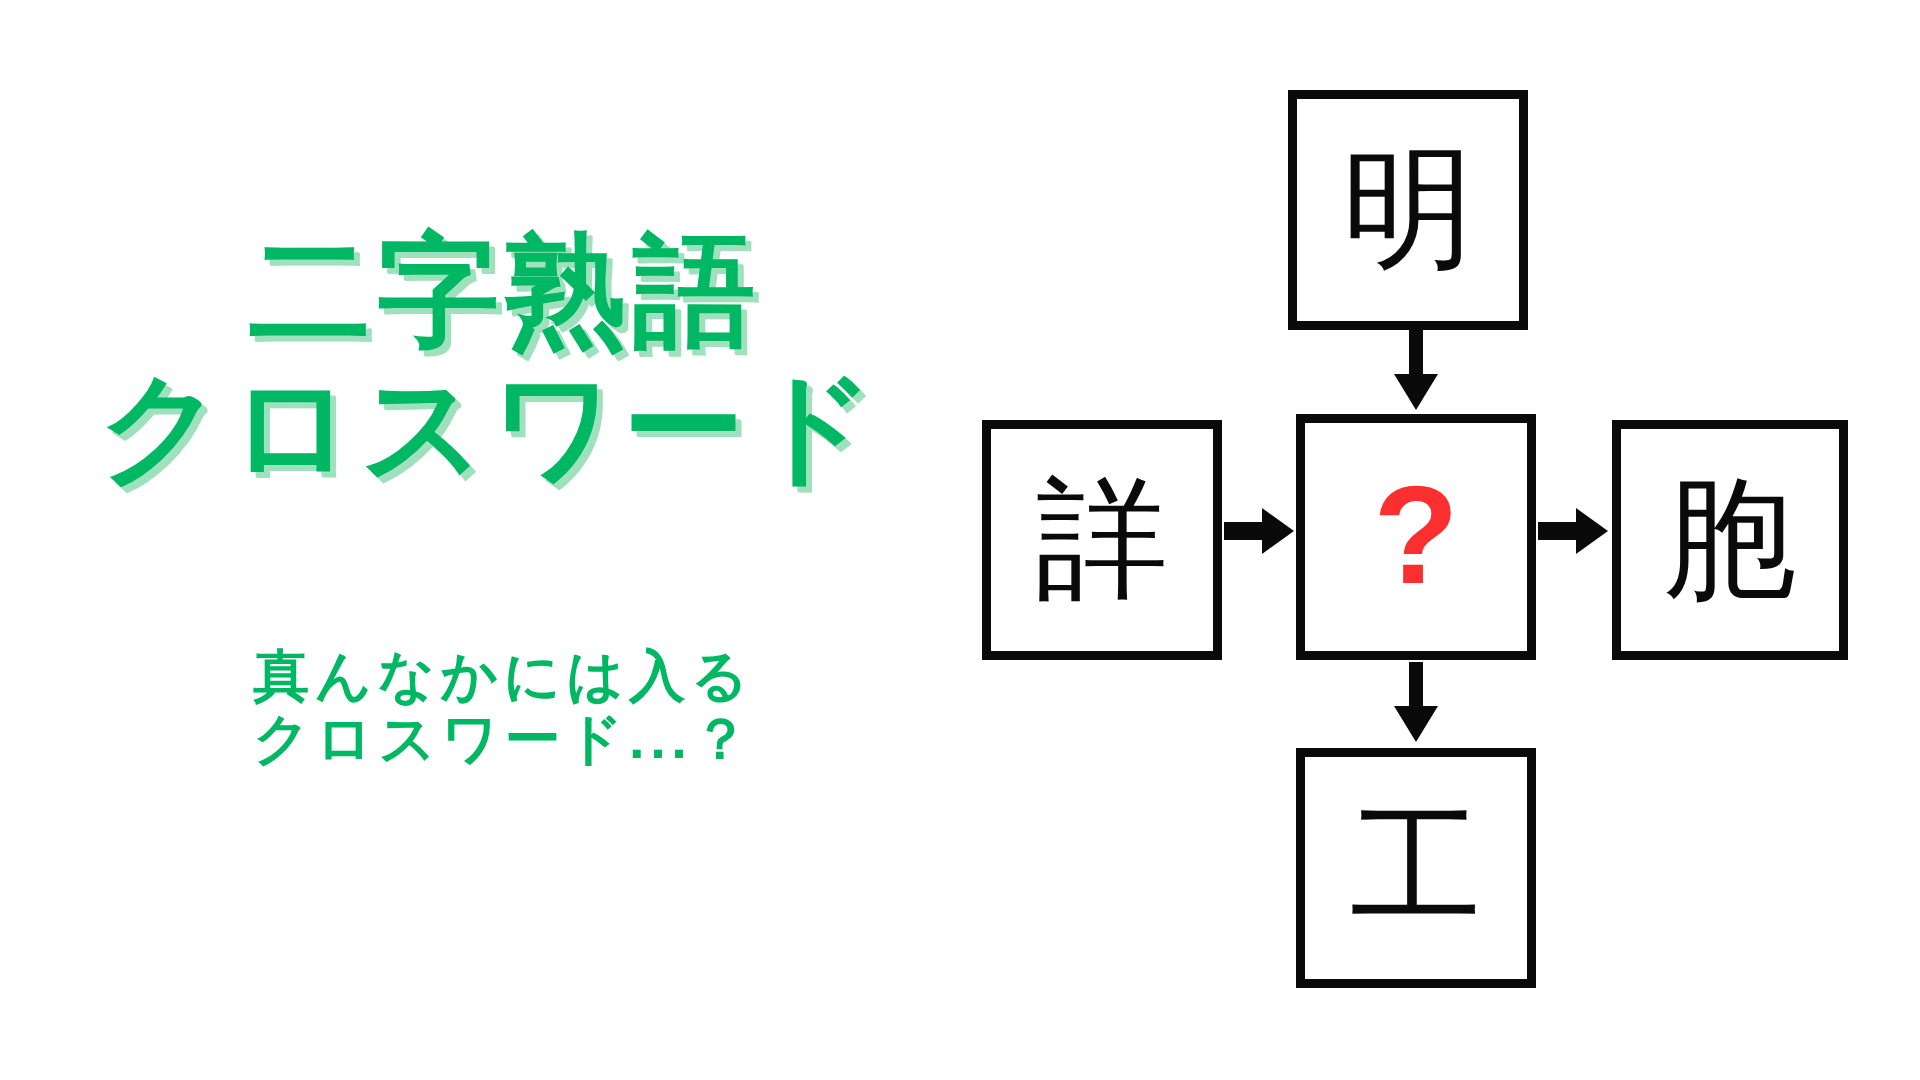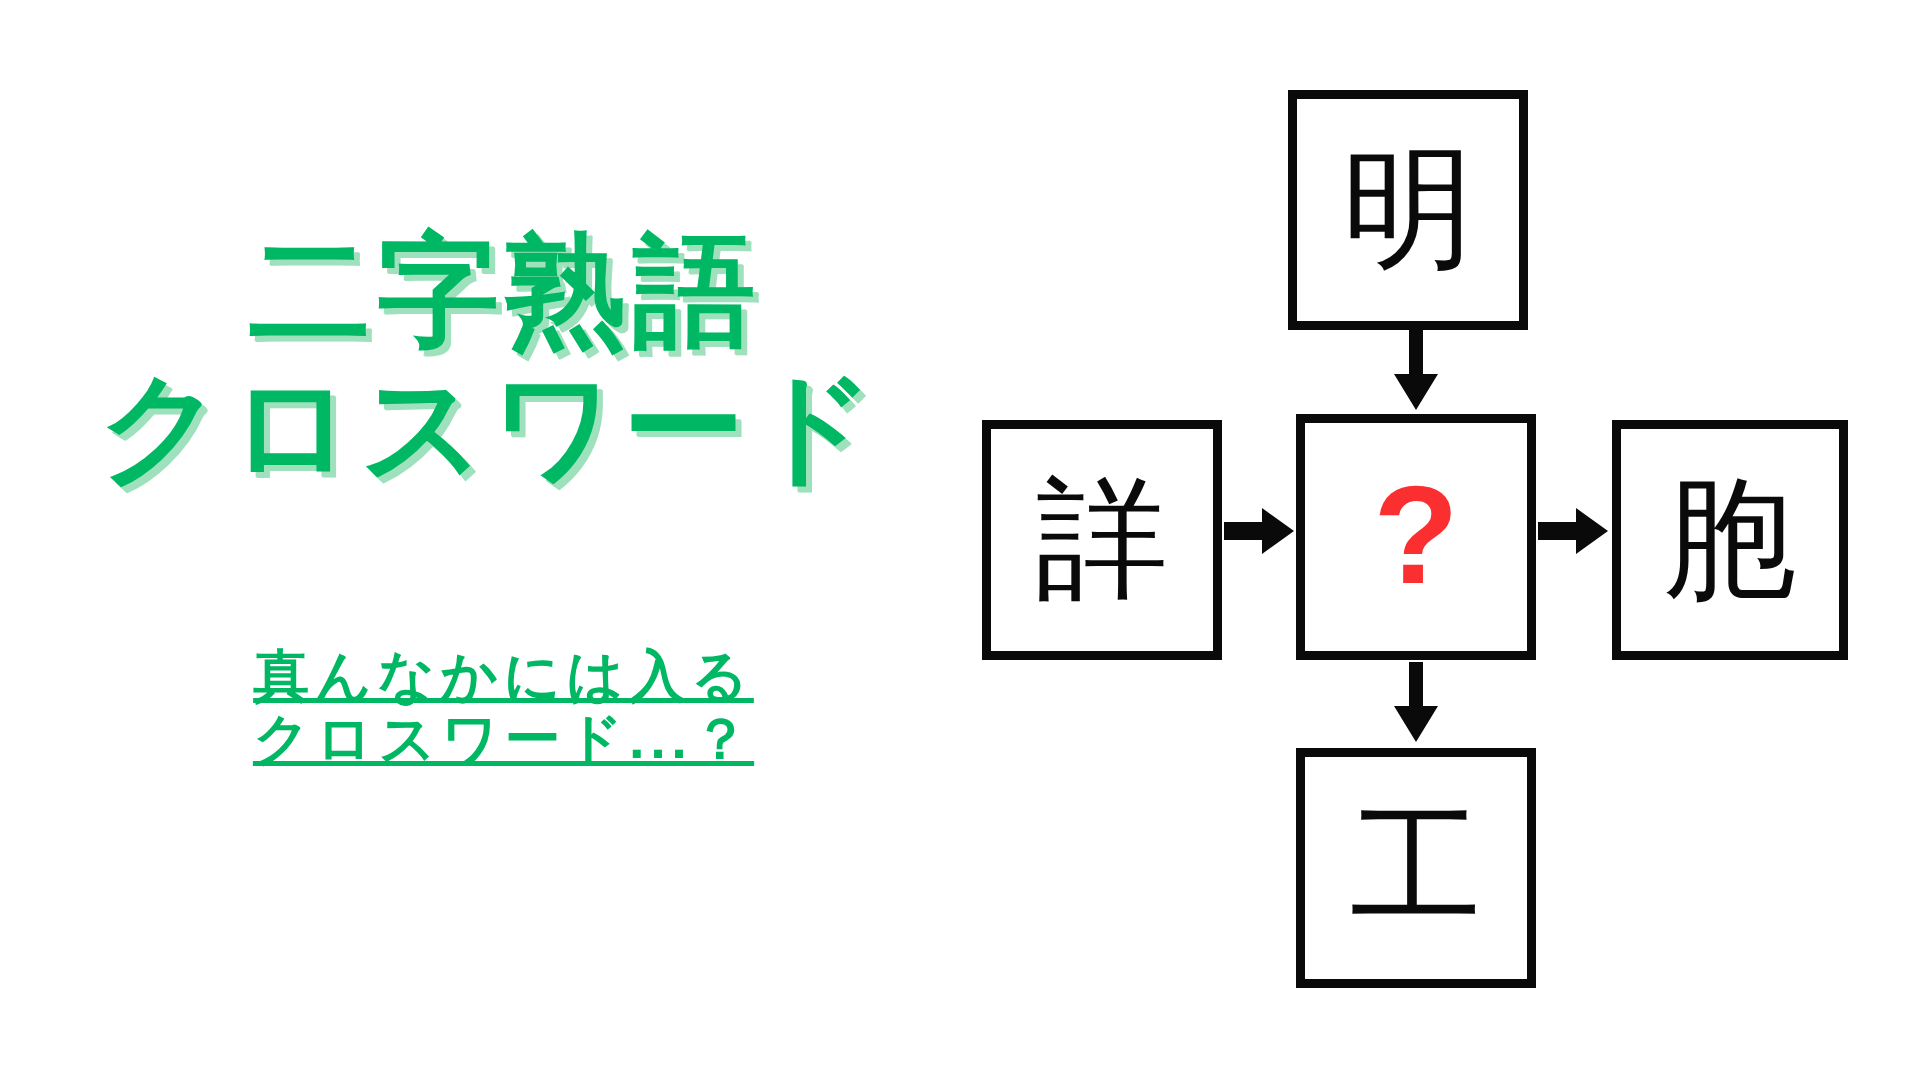--- a/index.html
+++ b/index.html
@@ -64,21 +64,20 @@
   }
 
   .subtitle-line {
     font-size: 56px;
     font-weight: 700;
     color: var(--brand);
     letter-spacing: 0.10em;
     line-height: 1.12;
     white-space: nowrap;
     padding-left: 27px;
-    text-decoration: underline;
   }
 
   
   .diagram {
     position: absolute;
     left: 960px;
     top: 0;
     width: 960px;
     height: 1080px;
   }

